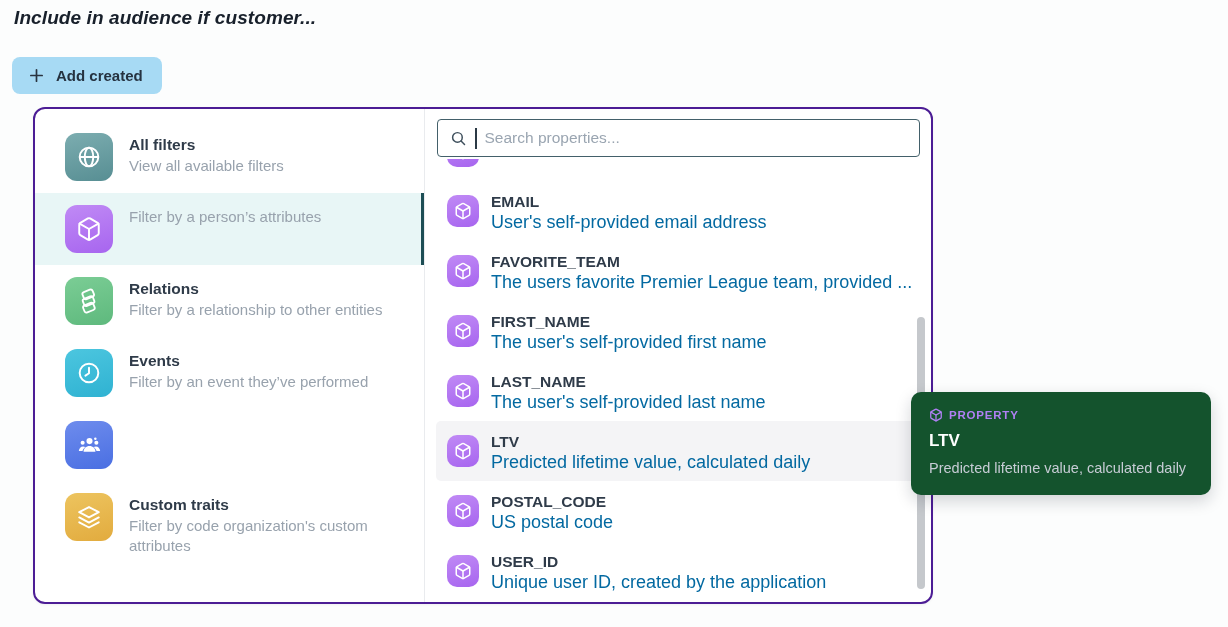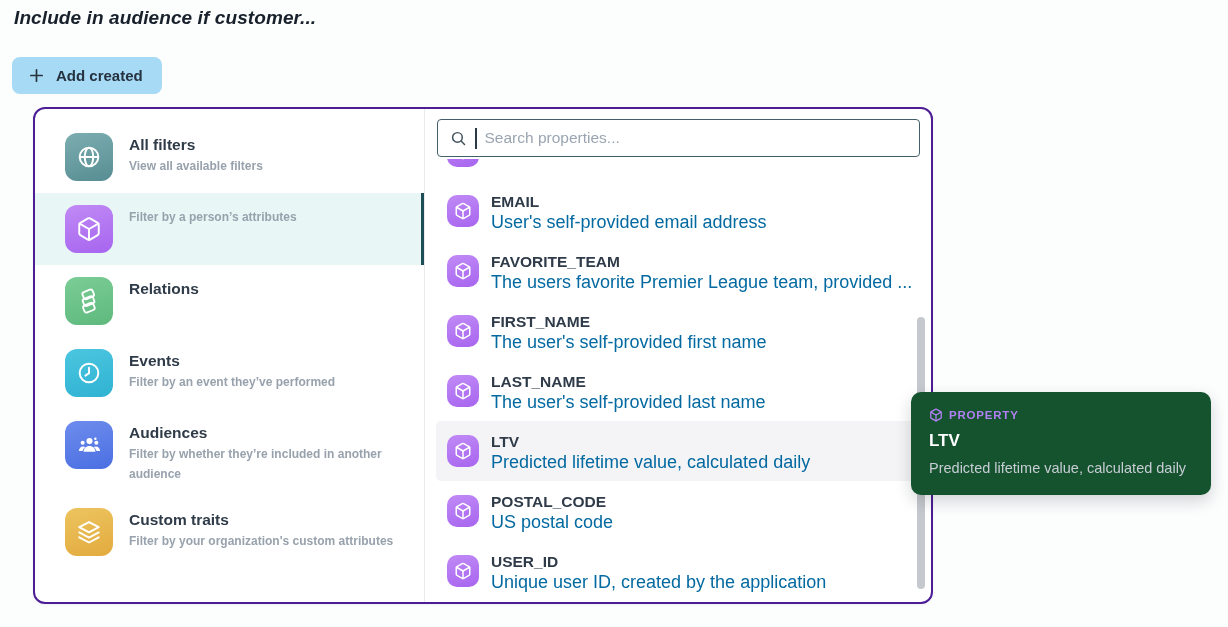--- a/index.html
+++ b/index.html
@@ -47,21 +47,21 @@
   }
   .tile svg { display:block; }
   .tile-teal   { background:linear-gradient(165deg,#7cadb0,#578e93); }
   .tile-purple { background:linear-gradient(165deg,#c08af5,#a765ef); }
   .tile-green  { background:linear-gradient(165deg,#7bcd95,#5eb97d); }
   .tile-cyan   { background:linear-gradient(165deg,#4cc6df,#2fb2d2); }
   .tile-blue   { background:linear-gradient(165deg,#6e8ced,#4a6fe2); }
   .tile-amber  { background:linear-gradient(165deg,#edc45f,#e2ab3e); }
   .side-text { padding-top:1px; }
   .side-label { font-size:15.5px; font-weight:700; color:#2f3b49; line-height:21px; }
-  .side-desc  { font-size:12px; color:#98a2ad; line-height:20px; max-width:280px; margin-top:1px;font-weight:bold; }
+  .side-desc  { font-size:15px; color:#98a2ad; line-height:20px; max-width:280px; margin-top:1px; }
   
   .content { position:relative; flex:1; }
   .search-wrap {
     position:absolute; left:12px; right:11px; top:10px; height:38px;
     border:1.5px solid #43606a; border-radius:4px;
     display:flex; align-items:center; gap:8px; padding:0 12px;
     background:#fff;
   }
   .search-wrap svg { flex:none; }
   .caret { width:1.5px; height:21px; background:#2b3945; flex:none; }
@@ -152,20 +152,21 @@
         <svg width="26" height="26" viewBox="0 0 24 24" fill="none" stroke="#ffffff" stroke-width="1.7" stroke-linejoin="round">
           <g transform="rotate(-22 12 12)">
             <rect x="8.6" y="2.6" width="10" height="7" rx="2"></rect>
             <rect x="6.6" y="8.4" width="10" height="7" rx="2"></rect>
             <rect x="4.6" y="14.2" width="10" height="7" rx="2"></rect>
           </g>
         </svg>
       </div>
       <div class="side-text">
         <div class="side-label">Relations</div>
+        <div class="side-desc">Filter by a relationship to other entities</div>
       </div>
     </div>
 
     <div class="side-item">
       <div class="tile tile-cyan">
         <svg width="26" height="26" viewBox="0 0 24 24" fill="none" stroke="#ffffff" stroke-width="1.8" stroke-linecap="round" stroke-linejoin="round">
           <circle cx="12" cy="12" r="8.6"></circle>
           <polyline points="12 7.2 12 12.2 8.7 14.4"></polyline>
         </svg>
       </div>
@@ -180,37 +181,33 @@
         <svg width="27" height="27" viewBox="0 0 24 24" fill="#ffffff">
           <circle cx="12" cy="8.1" r="2.7"></circle>
           <path d="M6.7 17.6c0-3.1 2.4-5.2 5.3-5.2s5.3 2.1 5.3 5.2z"></path>
           <circle cx="5.9" cy="9.6" r="1.8"></circle>
           <path d="M2.5 16.9c.2-2.5 1.8-4.1 3.8-4.1.7 0 1.4.2 2 .6-1.4 1.1-2.3 2.4-2.5 3.5z"></path>
           <circle cx="18.1" cy="9.6" r="1.8"></circle>
           <path d="M21.5 16.9c-.2-2.5-1.8-4.1-3.8-4.1-.7 0-1.4.2-2 .6 1.4 1.1 2.3 2.4 2.5 3.5z"></path>
           <circle cx="17.2" cy="5.9" r="1.1"></circle>
         </svg>
       </div>
-      <div class="side-text">
-        <div class="side-label">Audiences</div>
-        <div class="side-desc">Filter by whether they’re included in another audience</div>
-      </div>
     </div>
 
     <div class="side-item">
       <div class="tile tile-amber">
         <svg width="26" height="26" viewBox="0 0 24 24" fill="none" stroke="#ffffff" stroke-width="1.8" stroke-linejoin="round" stroke-linecap="round">
           <polygon points="12 2.8 3 7.6 12 12.4 21 7.6 12 2.8"></polygon>
           <polyline points="3 12.4 12 17.2 21 12.4"></polyline>
           <polyline points="3 16.9 12 21.7 21 16.9"></polyline>
         </svg>
       </div>
       <div class="side-text">
         <div class="side-label">Custom traits</div>
-        <div class="side-desc">Filter by your organization's custom attributes</div>
+        <div class="side-desc">Filter by code organization's custom attributes</div>
       </div>
     </div>
 
   </div>
 
   <div class="content">
 
     <div class="search-wrap">
       <svg width="17" height="17" viewBox="0 0 24 24" fill="none" stroke="#3e4f5c" stroke-width="2.1" stroke-linecap="round">
         <circle cx="10.5" cy="10.5" r="6.8"></circle>

